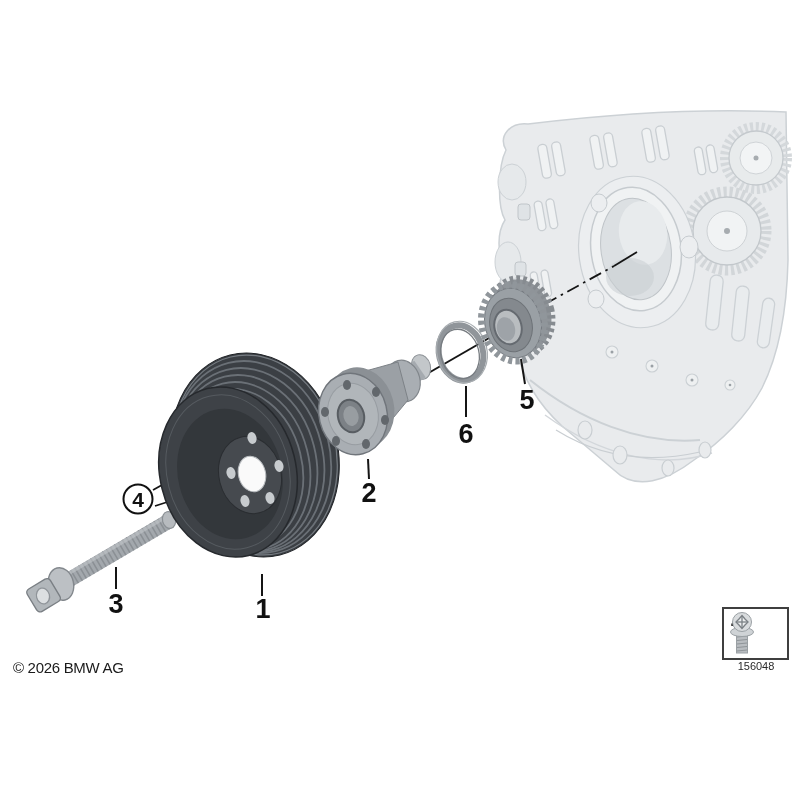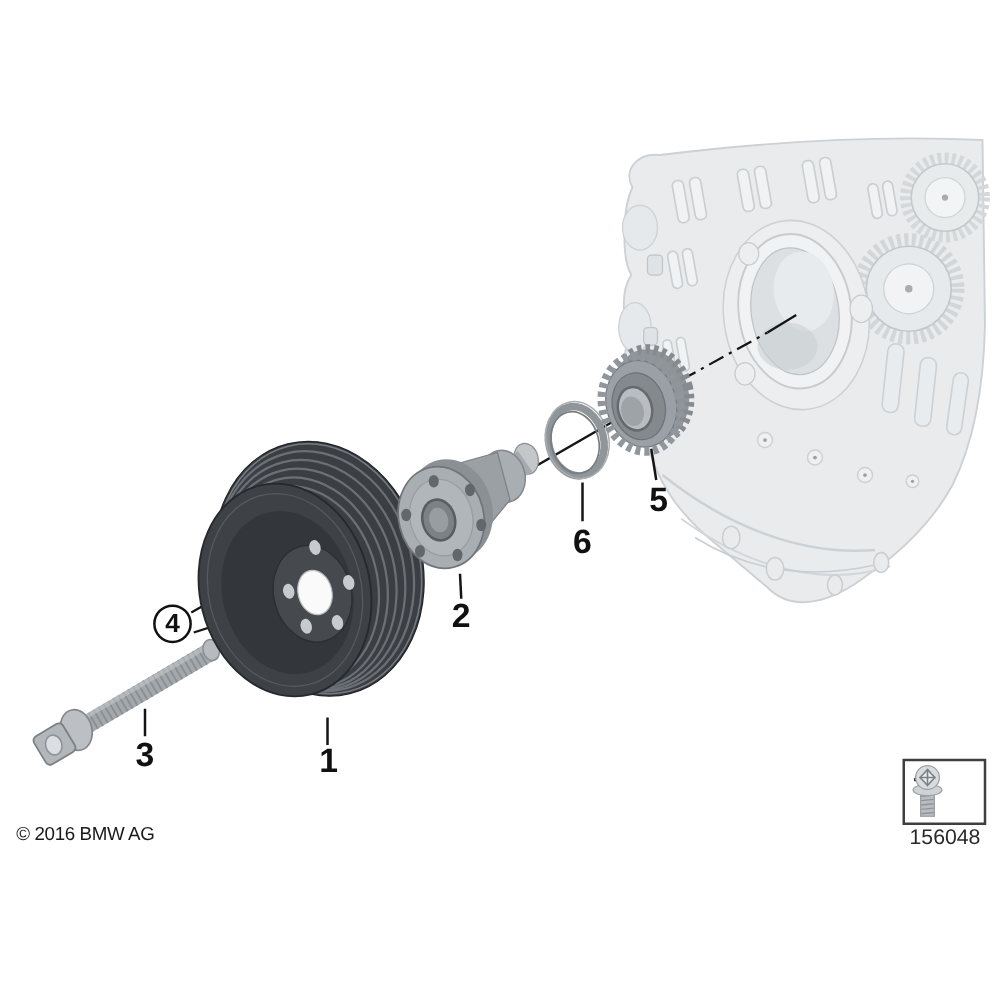--- a/index.html
+++ b/index.html
@@ -9,21 +9,21 @@
   .callout{position:absolute;transform:translate(-50%,-50%);font-weight:bold;
            font-size:27px;color:#111;line-height:1;cursor:pointer;}
   .callout-circle{position:absolute;transform:translate(-50%,-50%);width:27px;height:27px;
            border:2.5px solid #111;border-radius:50%;background:#fff;display:flex;
            align-items:center;justify-content:center;font-weight:bold;font-size:21px;
            color:#111;cursor:pointer;}
   .legend-box{position:absolute;left:722px;top:607px;width:63px;height:49px;
            border:2px solid #3f3f3f;background:#fff;cursor:pointer;}
   .legend-ref{position:absolute;left:7px;top:1px;font-weight:bold;font-size:21px;color:#111;}
   .legend-part-number{position:absolute;left:724px;top:660px;width:64px;text-align:center;
-           font-size:17px;color:#2a2a2a;cursor:pointer;}
+           font-size:11px;color:#2a2a2a;cursor:pointer;}
   .copyright{position:absolute;left:13px;top:659px;font-size:15px;color:#1a1a1a;
            letter-spacing:-0.3px;}
 </style>
 </head>
 <body>
 
 <div class="stage">
 
 <svg width="800" height="800" viewBox="0 0 800 800">
 
@@ -236,15 +236,15 @@
       <circle cx="18" cy="12" r="9.5" fill="#d9dcde" stroke="#9aa0a4"></circle>
       <g stroke="#7b8085" stroke-width="1.3" fill="#eceeef">
         <polygon points="18,5.5 21,9 24,12 21,15 18,18.5 15,15 12,12 15,9"></polygon>
         <line x1="18" y1="6" x2="18" y2="18"></line>
         <line x1="12.5" y1="12" x2="23.5" y2="12"></line>
       </g>
     </svg>
   </div>
   <div class="legend-part-number">156048</div>
 
-  <div class="copyright">© 2016 BMW AG</div>
+  <div class="copyright">© 2026 BMW AG</div>
 
 </div>
 
 </body></html>

